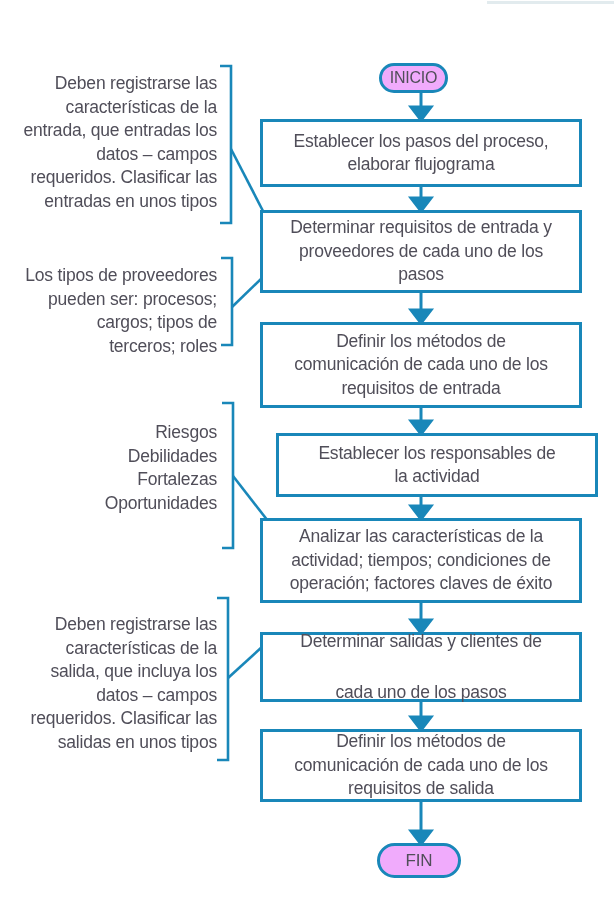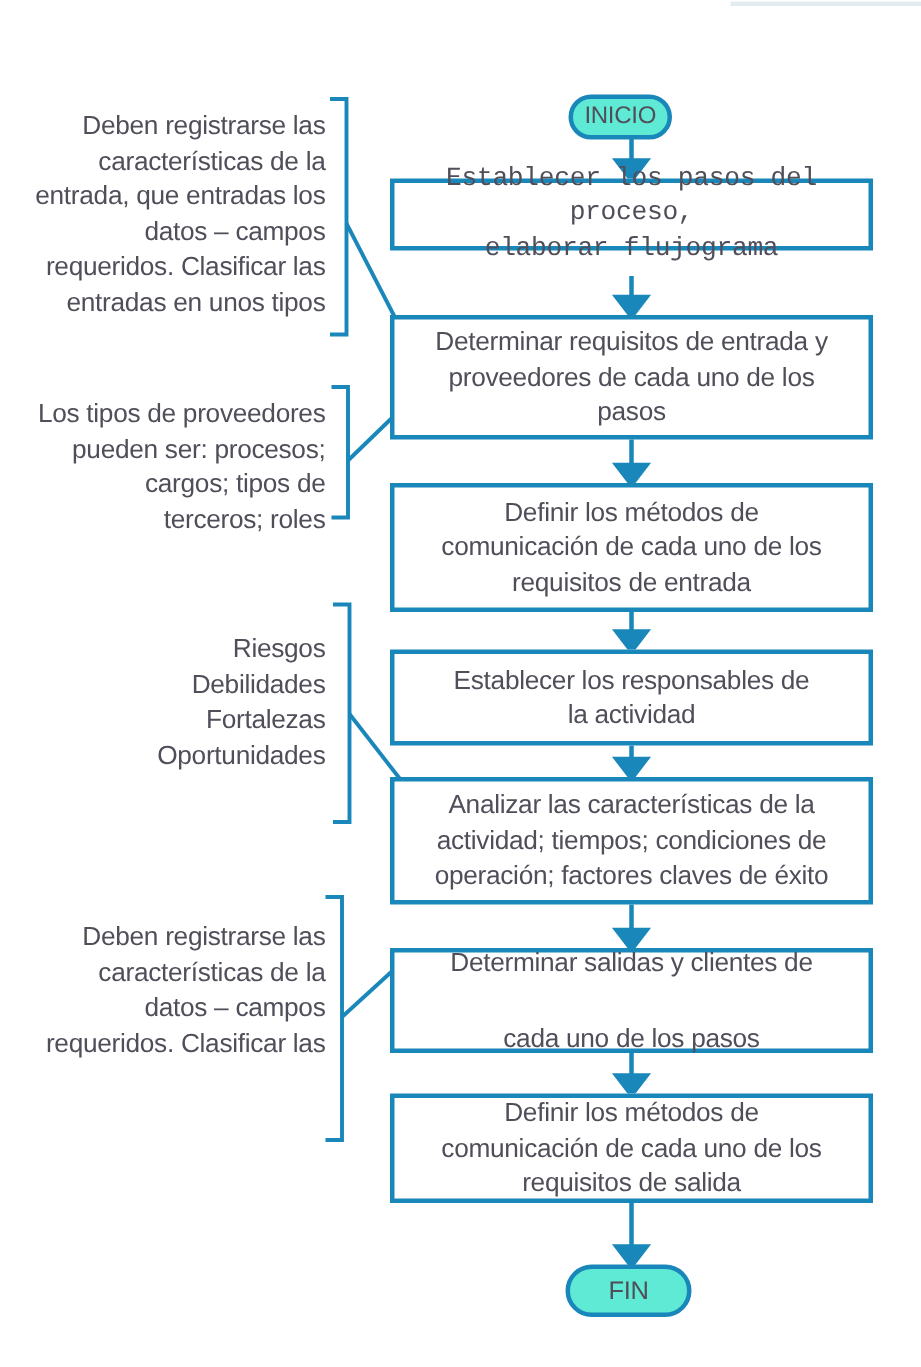--- a/index.html
+++ b/index.html
@@ -20,21 +20,21 @@
   .edge-artifact {
     position: absolute;
     left: 487px; top: 1px;
     width: 127px; height: 3px;
     background: #e2ebee;
   }
   .terminal {
     position: absolute;
     box-sizing: border-box;
     border: 3px solid #1987b9;
-    background: #5eead4;
+    background: #f0abfc;
     display: flex;
     align-items: center;
     justify-content: center;
     font-size: 17px;
     letter-spacing: -0.2px;
     color: #504e59;
   }
   .terminal.start { left: 379px; top: 63px; width: 69px; height: 30px; border-radius: 15px; font-size: 16px; }
   .terminal.end   { left: 377px; top: 843px; width: 84px; height: 35px; border-radius: 18px; }
   .step {
@@ -100,38 +100,38 @@
       <path d="M233 476 L268 521"></path>
       <path d="M217 598 H228 V760 H217"></path>
       <path d="M228 678 L263 646"></path>
     </g>
   </svg>
 
   <div class="terminal start">
     <span>INICIO</span>
   </div>
 
-  <div class="step" style="top:119px; height:48px;font-family:Liberation Mono, monospace;">
+  <div class="step" style="top:119px; height:68px;">
     <div>Establecer los pasos del proceso,</div>
     <div>elaborar flujograma</div>
   </div>
 
   <div class="step" style="top:210px; height:83px;">
     <div>Determinar requisitos de entrada y</div>
     <div>proveedores de cada uno de los</div>
     <div>pasos</div>
   </div>
 
   <div class="step" style="top:322px; height:86px;">
     <div>Definir los métodos de</div>
     <div>comunicación de cada uno de los</div>
     <div>requisitos de entrada</div>
   </div>
 
-  <div class="step" style="top:433px; height:64px;">
+  <div class="step" style="top:433px; height:64px;margin-left:16px;">
     <div>Establecer los responsables de</div>
     <div>la actividad</div>
   </div>
 
   <div class="step" style="top:518px; height:85px;">
     <div>Analizar las características de la</div>
     <div>actividad; tiempos; condiciones de</div>
     <div>operación; factores claves de éxito</div>
   </div>
 
@@ -165,21 +165,23 @@
   <div class="annotation" style="top:421px;">
     <div>Riesgos</div>
     <div>Debilidades</div>
     <div>Fortalezas</div>
     <div>Oportunidades</div>
   </div>
 
   <div class="annotation" style="top:613px;">
     <div>Deben registrarse las</div>
     <div>características de la</div>
+    <div>salida, que incluya los</div>
     <div>datos – campos</div>
     <div>requeridos. Clasificar las</div>
+    <div>salidas en unos tipos</div>
   </div>
 
   <div class="terminal end">
     <span>FIN</span>
   </div>
 
 </div>
 
 </body></html>

